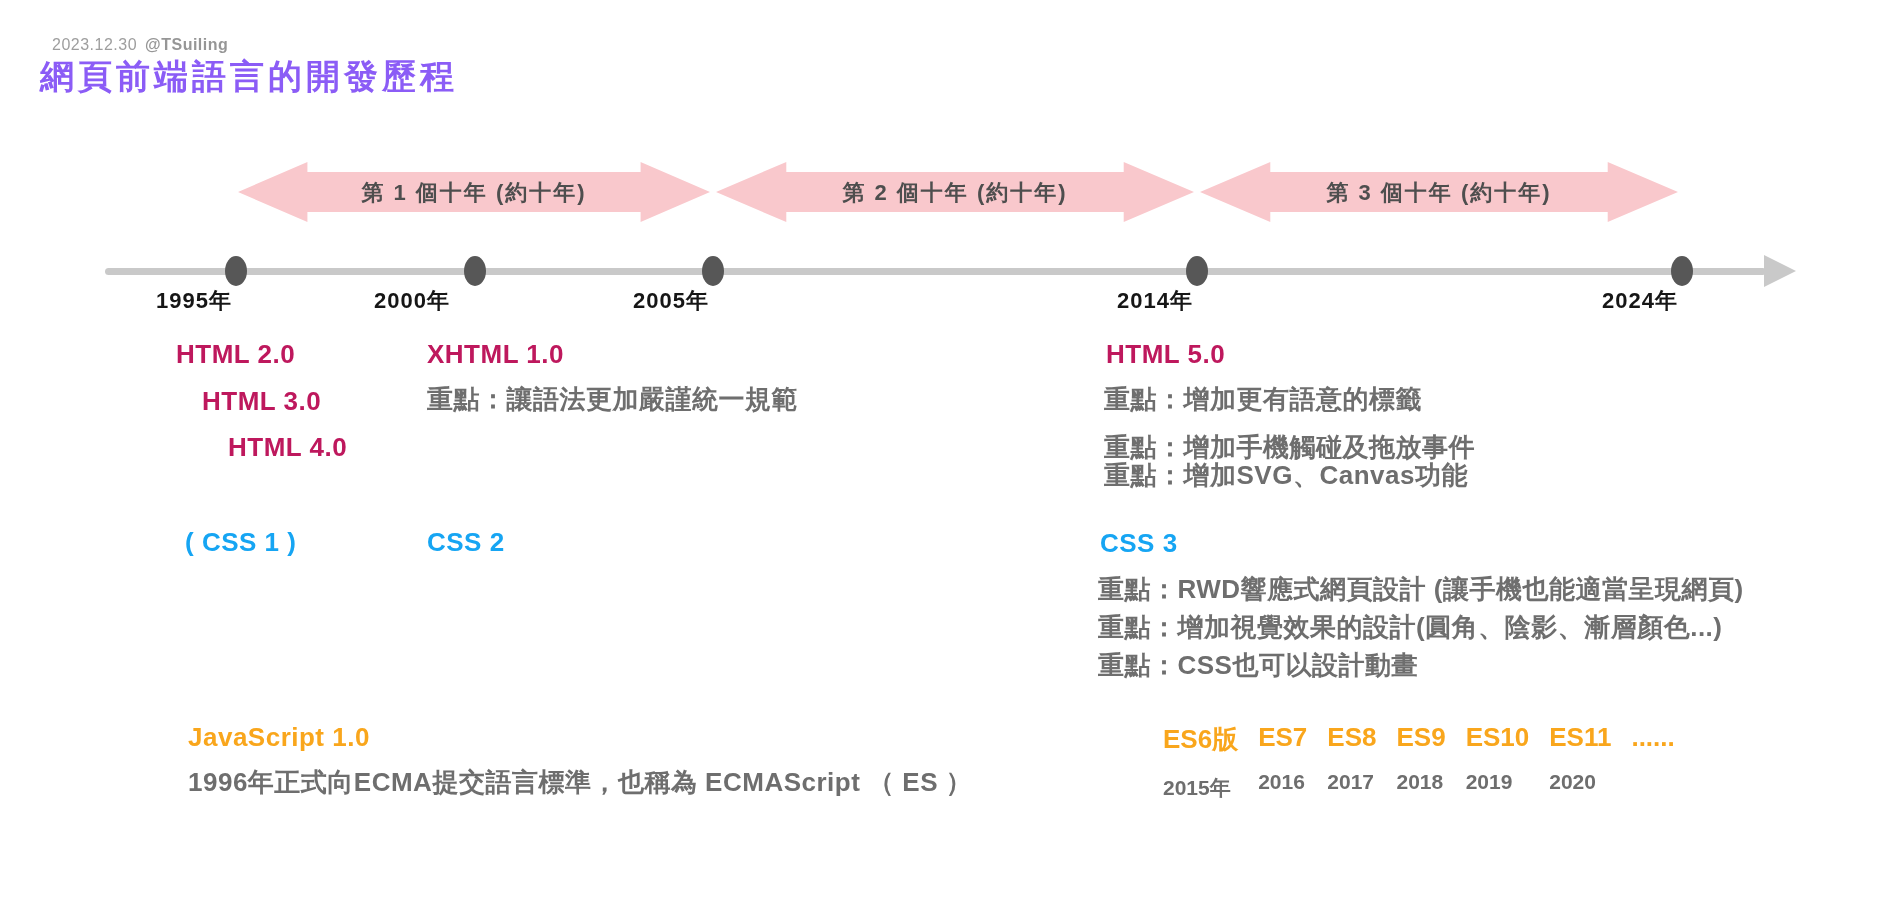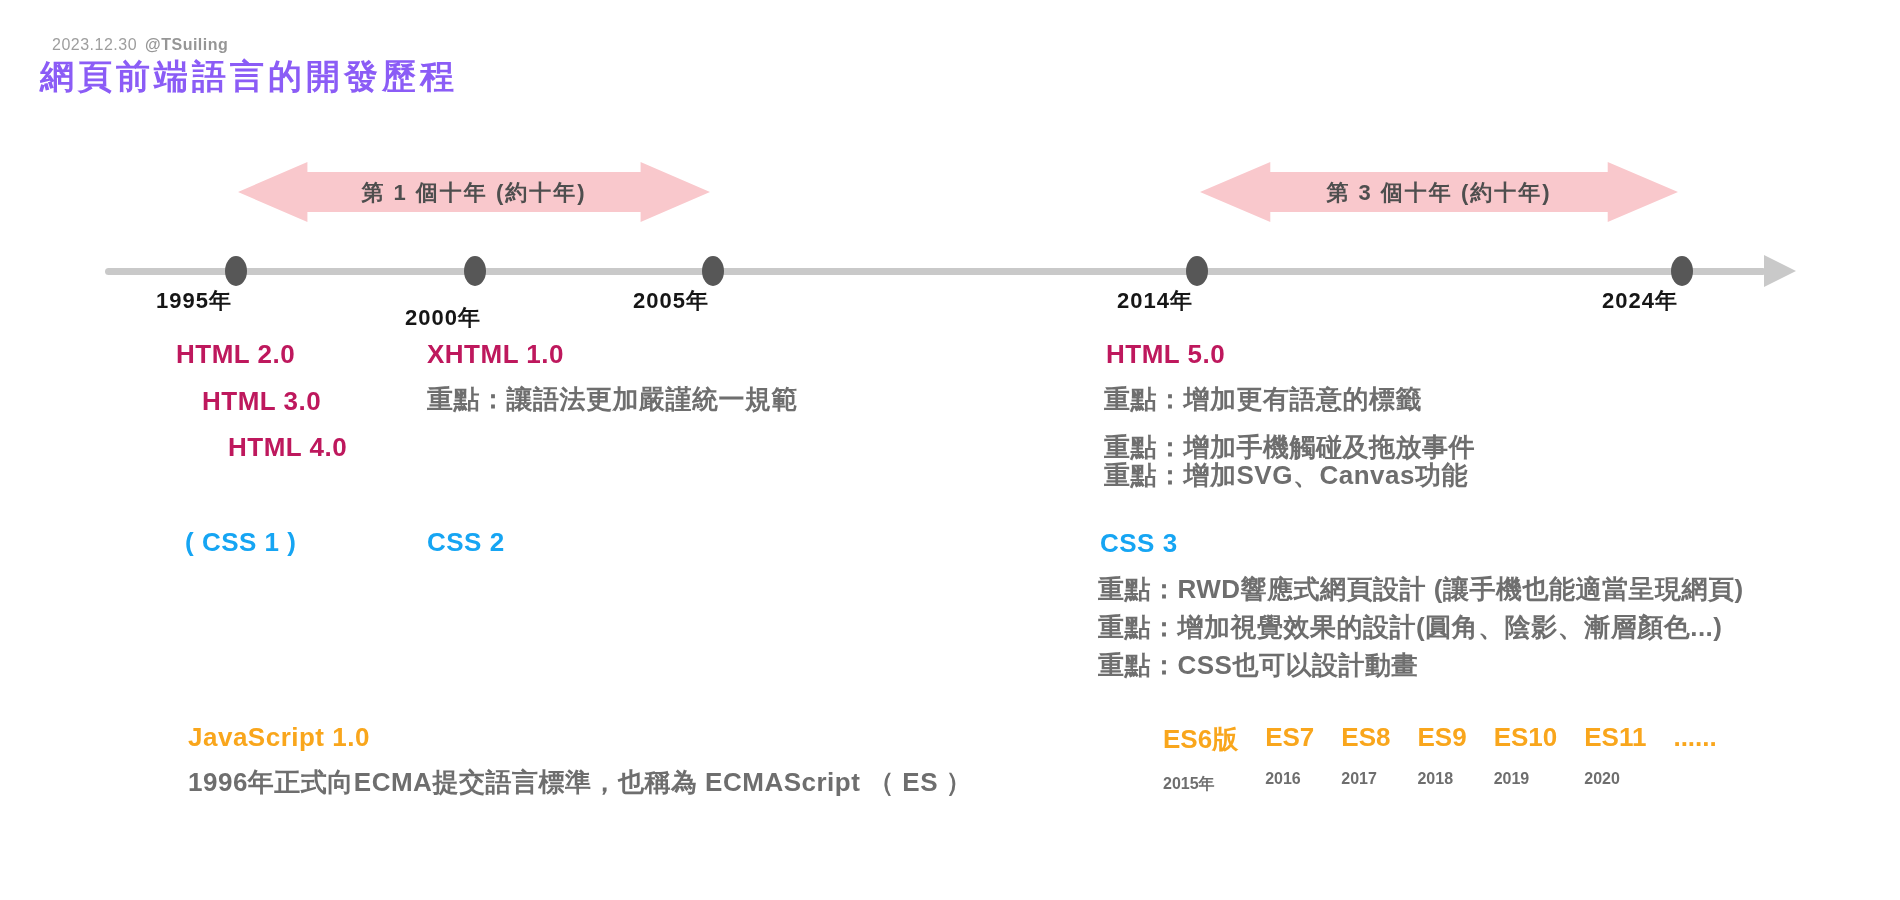--- a/index.html
+++ b/index.html
@@ -70,59 +70,65 @@
   .ver { font-size: 26px; font-weight: 700; letter-spacing: 0.5px; white-space: nowrap; }
   .ver-red    { color: #be185d; }
   .ver-blue   { color: #16a5f3; }
   .ver-orange { color: #f9a61c; }
   .note {
     font-size: 26px; font-weight: 700; color: #6e6e6e;
     letter-spacing: 0.5px; white-space: nowrap;
   }
 
   
-  .es-row { left: 1163px; top: 722px; display: flex; gap: 27px; }
+  .es-row { left: 1163px; top: 722px; display: flex; gap: 20px; }
   .es-col { display: flex; flex-direction: column; }
   .es-name { font-size: 26px; font-weight: 700; color: #f9a61c; white-space: nowrap; }
-  .es-year { margin-top: 17px; font-size: 16px; font-weight: 700; color: #6e6e6e; white-space: nowrap; }
+  .es-year { margin-top: 17px; font-size: 21px; font-weight: 700; color: #6e6e6e; white-space: nowrap; }
 </style>
 </head>
 <body>
 
 <div class="canvas">
 
   <div class="abs date-line">
     <span>2023.12.30</span><span class="author">@TSuiling</span>
   </div>
   <div class="abs page-title">網頁前端語言的開發歷程</div>
 
   <div class="abs decade-arrow" style="left:238px; width:472px;">
     <svg viewBox="0 0 476 60" preserveAspectRatio="none">
       <polygon fill="#f9c8cc" points="0,30 70,0 70,10 406,10 406,0 476,30 406,60 406,50 70,50 70,60"></polygon>
     </svg>
     <span class="decade-label">第 1 個十年 (約十年)</span>
+  </div>
+  <div class="abs decade-arrow" style="left:716px; width:478px;">
+    <svg viewBox="0 0 476 60" preserveAspectRatio="none">
+      <polygon fill="#f9c8cc" points="0,30 70,0 70,10 406,10 406,0 476,30 406,60 406,50 70,50 70,60"></polygon>
+    </svg>
+    <span class="decade-label">第 2 個十年 (約十年)</span>
   </div>
   <div class="abs decade-arrow" style="left:1200px; width:478px;">
     <svg viewBox="0 0 476 60" preserveAspectRatio="none">
       <polygon fill="#f9c8cc" points="0,30 70,0 70,10 406,10 406,0 476,30 406,60 406,50 70,50 70,60"></polygon>
     </svg>
     <span class="decade-label">第 3 個十年 (約十年)</span>
   </div>
 
   <div class="abs tl-line"></div>
   <div class="abs tl-arrowhead"></div>
 
   <div class="abs tl-dot" style="left:225px;"></div>
   <div class="abs tl-dot" style="left:464px;"></div>
   <div class="abs tl-dot" style="left:702px;"></div>
   <div class="abs tl-dot" style="left:1186px;"></div>
   <div class="abs tl-dot" style="left:1671px;"></div>
 
   <div class="abs tl-year" style="left:236px;">1995年</div>
-  <div class="abs tl-year" style="left:485px;margin-top:17px;">2000年</div>
+  <div class="abs tl-year" style="left:454px;">2000年</div>
   <div class="abs tl-year" style="left:713px;">2005年</div>
   <div class="abs tl-year" style="left:1197px;">2014年</div>
   <div class="abs tl-year" style="left:1682px;">2024年</div>
 
   <div class="abs ver ver-red" style="left:176px; top:339px;">HTML 2.0</div>
   <div class="abs ver ver-red" style="left:202px; top:386px;">HTML 3.0</div>
   <div class="abs ver ver-red" style="left:228px; top:432px;">HTML 4.0</div>
 
   <div class="abs ver ver-red" style="left:427px; top:339px;">XHTML 1.0</div>
   <div class="abs note" style="left:427px; top:382px;">重點：讓語法更加嚴謹統一規範</div>

